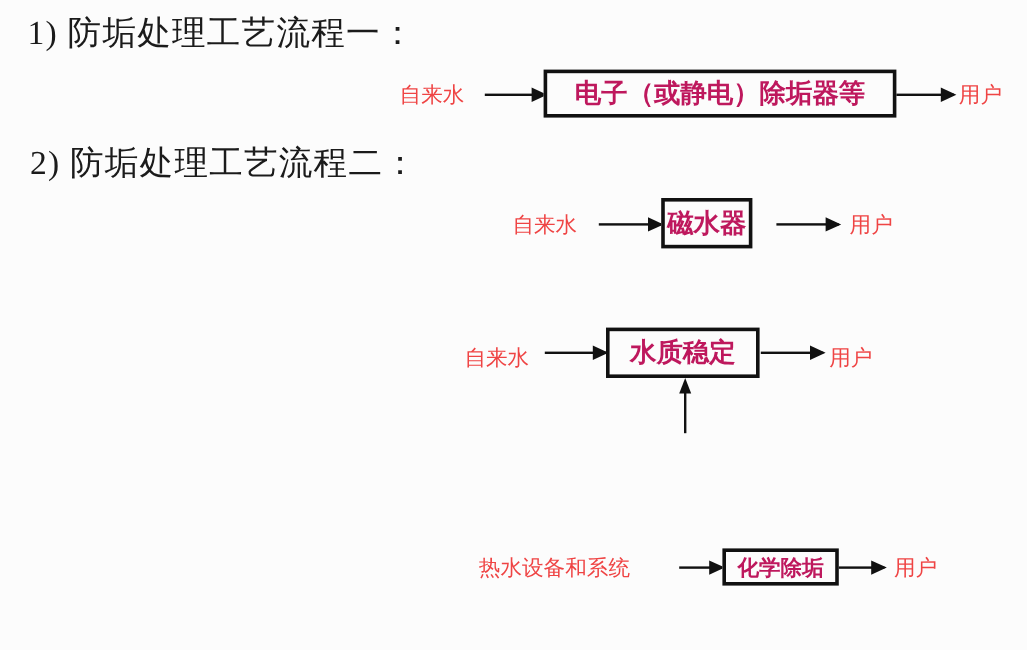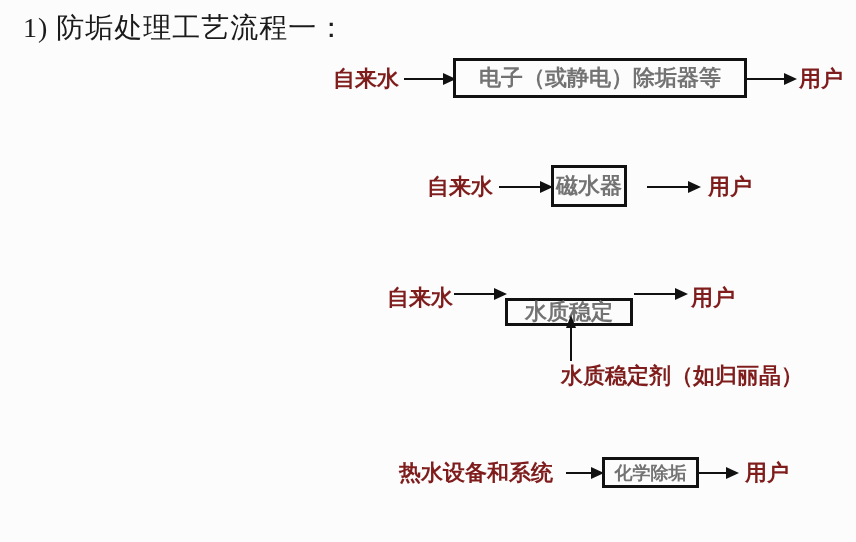--- a/index.html
+++ b/index.html
@@ -15,38 +15,38 @@
   .heading{
     position:absolute;
     font-family:"Liberation Serif","DejaVu Serif",serif;
     font-size:28px;
     letter-spacing:1px;
     white-space:nowrap;
     color:#1b1b1b;
   }
   .flabel{
     position:absolute;
-    font-size:22px;
-    font-weight:bold;
+    font-size:18px;
+    font-weight:normal;
     white-space:nowrap;
     line-height:24px;
-    color:#7f1d1d;
+    color:#ef4444;
   }
   .pbox{
     position:absolute;
     box-sizing:border-box;
     border:3px solid #111;
     display:flex;
     align-items:center;
     justify-content:center;
     font-size:22px;
     font-weight:bold;
     white-space:nowrap;
     background:#fcfcfc;
-    color:#737373;
+    color:#be185d;
   }
   .harrow{
     position:absolute;
     height:0;
     border-top:2px solid #111;
   }
   .harrow::after{
     content:"";
     position:absolute;
     right:-2px;
@@ -80,40 +80,40 @@
   <div class="heading" style="left:23px;top:9px;">1) 防垢处理工艺流程一：</div>
 
   <div class="flabel" style="left:333px;top:67px;">自来水</div>
   <div class="harrow" style="left:404px;top:78px;width:50px;"></div>
   <div class="pbox" style="left:453px;top:58px;width:294px;height:40px;">
     <span>电子（或静电）除垢器等</span>
   </div>
   <div class="harrow" style="left:747px;top:78px;width:48px;"></div>
   <div class="flabel" style="left:799px;top:67px;">用户</div>
 
+  <div class="heading" style="left:25px;top:117px;">2) 防垢处理工艺流程二：</div>
 
   <div class="flabel" style="left:427px;top:175px;">自来水</div>
   <div class="harrow" style="left:499px;top:186px;width:52px;"></div>
   <div class="pbox" style="left:551px;top:165px;width:76px;height:42px;">
     <span>磁水器</span>
   </div>
   <div class="harrow" style="left:647px;top:186px;width:52px;"></div>
   <div class="flabel" style="left:708px;top:175px;">用户</div>
 
 
   <div class="flabel" style="left:387px;top:286px;">自来水</div>
   <div class="harrow" style="left:454px;top:293px;width:51px;"></div>
-  <div class="pbox" style="left:505px;top:273px;width:128px;height:28px;margin-top:25px;">
+  <div class="pbox" style="left:505px;top:273px;width:128px;height:42px;">
     <span>水质稳定</span>
   </div>
   <div class="harrow" style="left:634px;top:293px;width:52px;"></div>
   <div class="flabel" style="left:691px;top:286px;">用户</div>
 
   <div class="varrow" style="left:570px;top:327px;height:34px;"></div>
-  <div class="flabel" style="left:561px;top:364px;">水质稳定剂（如归丽晶）</div>
 
 
   <div class="flabel" style="left:399px;top:461px;">热水设备和系统</div>
   <div class="harrow" style="left:566px;top:472px;width:36px;"></div>
   <div class="pbox" style="left:602px;top:457px;width:97px;height:31px;font-size:18px;">
     <span>化学除垢</span>
   </div>
   <div class="harrow" style="left:699px;top:472px;width:38px;"></div>
   <div class="flabel" style="left:745px;top:461px;">用户</div>
 

